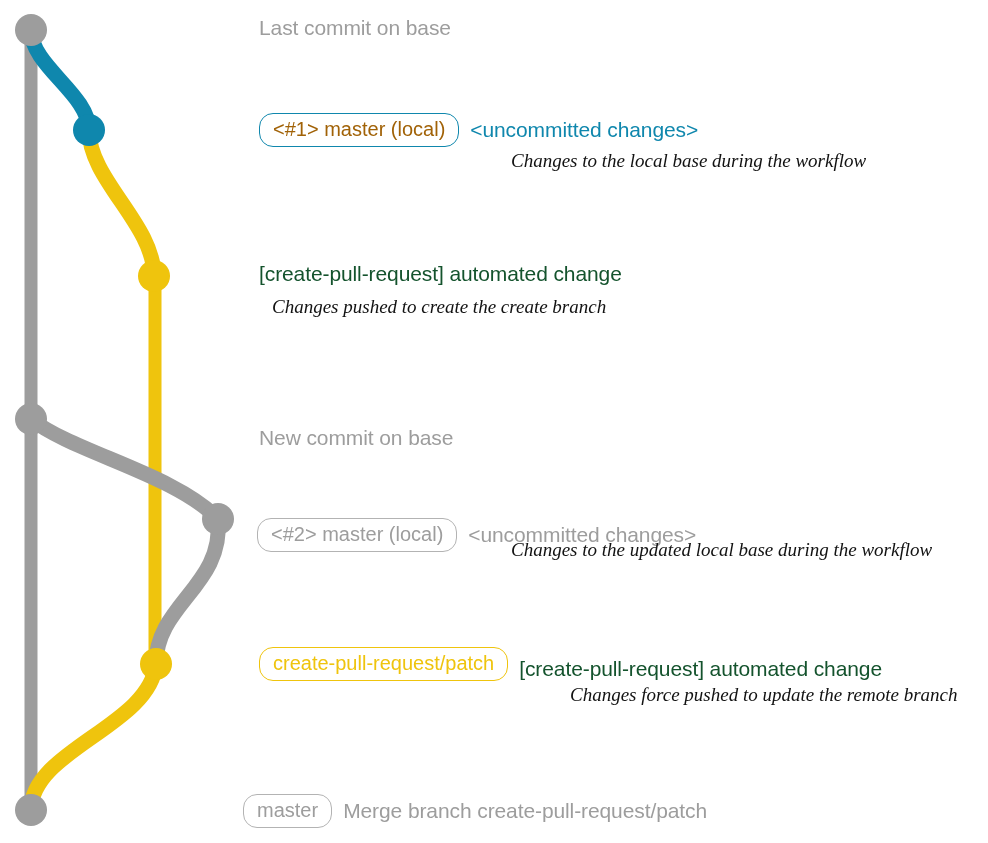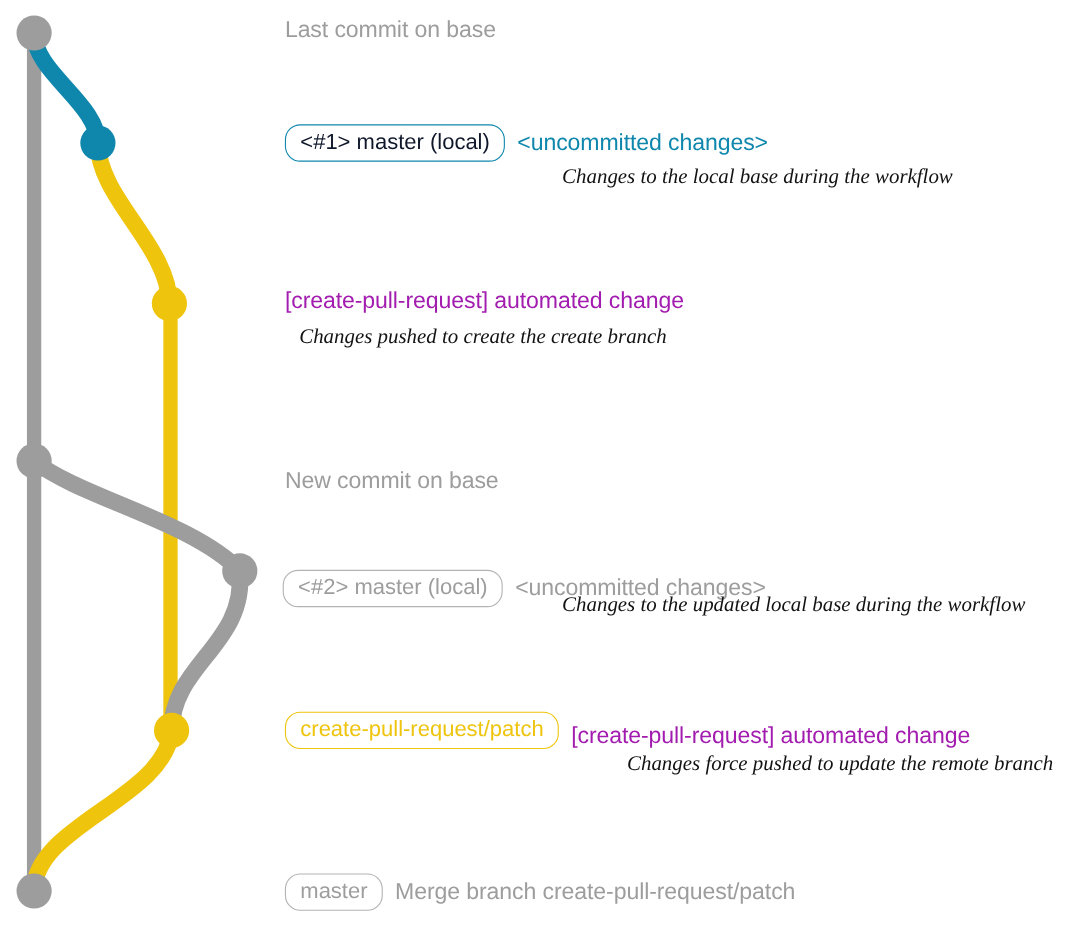--- a/index.html
+++ b/index.html
@@ -42,32 +42,32 @@
   .pill {
     display: inline-block;
     border: 1.6px solid;
     border-radius: 14px;
     padding: 4px 13px 5px 13px;
     font-size: 20px;
     line-height: 1.15;
     white-space: nowrap;
     background: #ffffff;
   }
-  .pill.teal   { color: #0f172a; border-color: #0f87ad; }
+  .pill.teal   { color: #a16207; border-color: #0f87ad; }
   .pill.gray   { color: #9d9d9d; border-color: #b3b3b3; }
   .pill.yellow { color: #efc40d; border-color: #efc40d; }
 
   .subject {
     font-size: 21px;
     white-space: nowrap;
     letter-spacing: -0.1px;
   }
   .subject.teal   { color: #0f87ad; }
   .subject.gray   { color: #9d9d9d; }
-  .subject.yellow { color: #a21caf; }
+  .subject.yellow { color: #14532d; }
 
   .desc {
     position: absolute;
     font-family: "Liberation Serif", serif;
     font-size: 19px;
     color: #121212;
     white-space: nowrap;
     font-style: italic;
   }
 
@@ -133,20 +133,20 @@
     </div>
     <div class="desc" style="left:511px; top:539px;">Changes to the updated local base during the workflow</div>
 
     <div class="row" style="left:259px; top:647px;align-items:flex-end;">
       <span class="pill yellow">create-pull-request/patch</span>
       <span class="gap"></span>
       <span class="subject yellow">[create-pull-request] automated change</span>
     </div>
     <div class="desc" style="left:570px; top:684px;">Changes force pushed to update the remote branch</div>
 
-    <div class="row" style="left:259px; top:794px;">
+    <div class="row" style="left:243px; top:794px;">
       <span class="pill gray">master</span>
       <span class="gap"></span>
       <span class="subject gray">Merge branch create-pull-request/patch</span>
     </div>
 
   </div>
 </div>
 
 </body></html>

